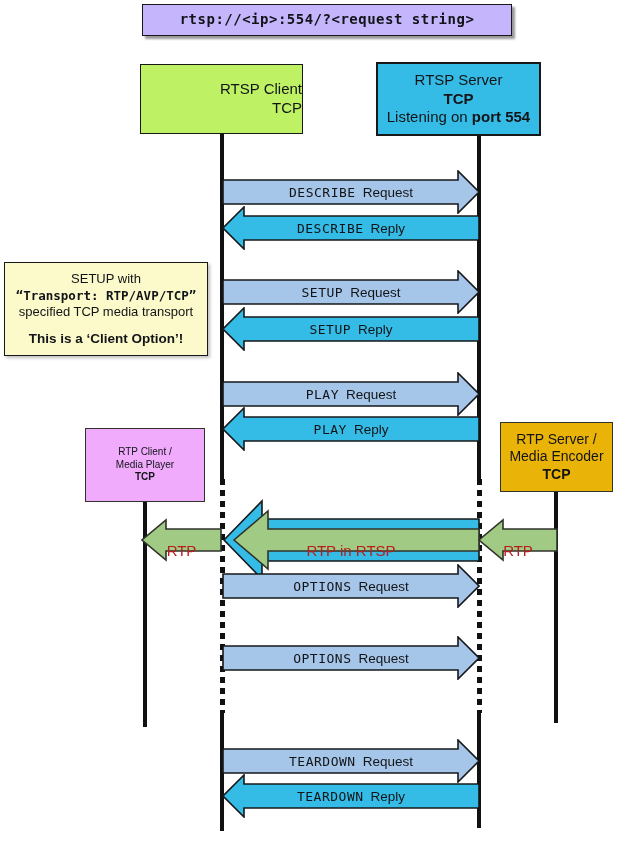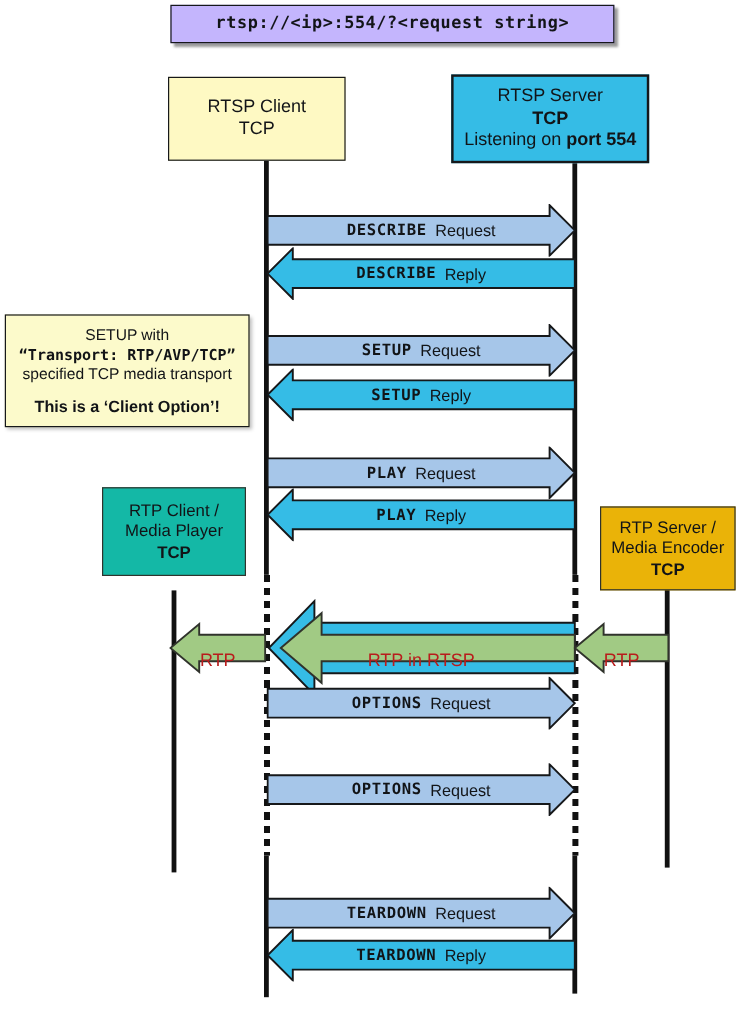--- a/index.html
+++ b/index.html
@@ -6,45 +6,45 @@
   #stage{
     position:relative;width:625px;height:841px;background:#ffffff;overflow:hidden;
     font-family:"Liberation Sans",sans-serif;color:#121417;
   }
   
   .box{position:absolute;box-sizing:border-box;display:flex;flex-direction:column;
        align-items:center;justify-content:center;text-align:center;line-height:1.25;}
   .url-box{left:142px;top:4px;width:370px;height:32px;background:#c4b5fd;
        border:1px solid #16181a;box-shadow:3px 3px 2px #9a9a9a;
        font-family:"DejaVu Sans Mono",monospace;font-weight:bold;font-size:14px;letter-spacing:.5px;}
-  .rtsp-client-box{left:140px;top:64px;width:148px;height:70px;background:#fef9c3;
-       border:1.6px solid #16181a;font-size:15px;}
+  .rtsp-client-box{left:140px;top:64px;width:163px;height:70px;background:#bef264;
+       border:1.6px solid #16181a;font-size:15px;align-items:flex-end;}
   .rtsp-server-box{left:376px;top:62px;width:165px;height:74px;background:#35bce6;
        border:2px solid #16181a;font-size:15px;}
   .note-box{left:4px;top:262px;width:204px;height:94px;background:#fcfacb;
        border:1.4px solid #16181a;box-shadow:2px 2px 3px #bfbfbf;font-size:13px;line-height:1.3;}
   .note-mono{font-family:"DejaVu Sans Mono",monospace;font-weight:bold;font-size:12.5px;}
   .note-strong{font-weight:bold;font-size:13.5px;margin-top:9px;}
-  .rtp-client-box{left:85px;top:406px;width:120px;height:74px;background:#14b8a6;
-       border:1.6px solid #30332c;font-size:14px;}
+  .rtp-client-box{left:85px;top:428px;width:120px;height:74px;background:#f0abfc;
+       border:1.6px solid #30332c;font-size:10px;}
   .rtp-server-box{left:500px;top:422px;width:113px;height:70px;background:#eab308;
        border:1.6px solid #30332c;font-size:14px;}
   .bold{font-weight:bold;}
   
   .lifeline{position:absolute;background:#111;width:4px;}
   .lifeline.dashed{background:repeating-linear-gradient(to bottom,#111 0 6px,transparent 6px 11px);width:5px;}
   
   .arrow{position:absolute;}
   .arrow svg{display:block;}
   .fill-light{fill:#a6c6e9;stroke:#16181a;stroke-width:1.6;}
   .fill-cyan{fill:#35bce6;stroke:#16181a;stroke-width:1.6;}
   .fill-green{fill:#a1ca84;stroke:#30332c;stroke-width:1.6;}
   .arrow-label{position:absolute;left:0;top:0;width:100%;height:100%;
        display:flex;align-items:center;justify-content:center;pointer-events:none;}
-  .kw{font-family:"DejaVu Sans Mono",monospace;font-weight:bold;font-size:13px;letter-spacing:.5px;color:#121417;}
+  .kw{font-family:"DejaVu Sans Mono",monospace;font-weight:normal;font-size:13px;letter-spacing:.5px;color:#121417;}
   .kind{font-family:"Liberation Sans",sans-serif;font-size:13.5px;margin-left:7px;color:#121417;}
   .plain-label{font-size:15px;color:#b91c1c;margin-top:20px;}
 </style>
 </head>
 <body>
 
 <div id="stage">
 
   <div class="lifeline" style="left:220px;top:134px;height:345px;"></div>
   <div class="lifeline dashed" style="left:220px;top:479px;height:234px;"></div>

